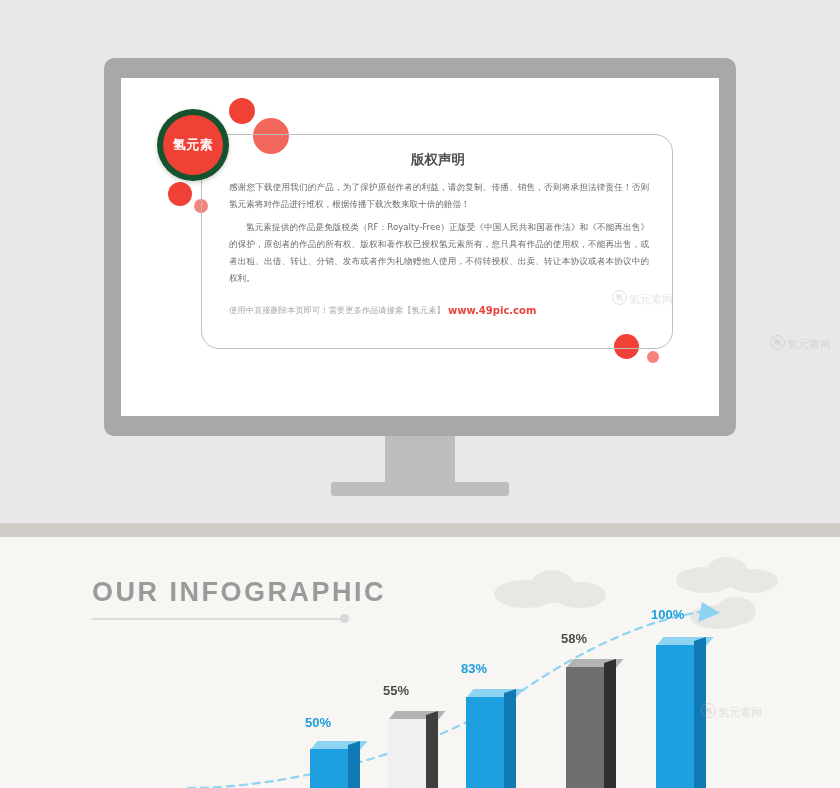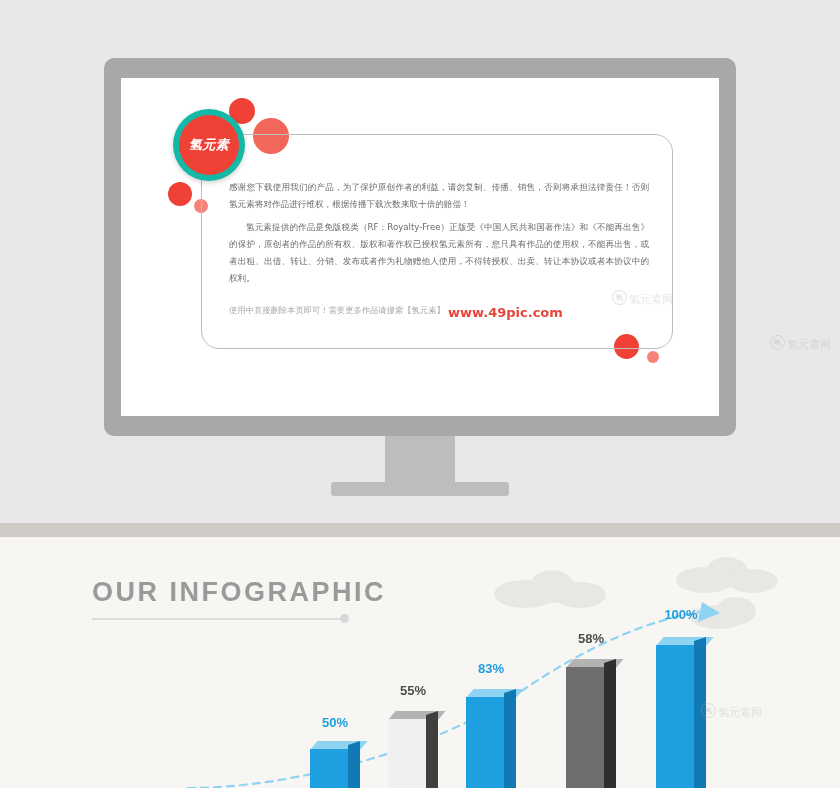--- a/index.html
+++ b/index.html
@@ -84,36 +84,35 @@
   #cp-footnote {
     position: absolute;
     left: 27px; top: 170px;
     font-size: 8.3px;
     color: #a8a8a8;
     font-family: "DejaVu Sans", sans-serif;
   }
   #cp-url {
     position: absolute;
     left: 246px; top: 170px;
-    font-size: 13px;
+    font-size: 10px;
     font-weight: bold;
     color: #e8443a;
     font-family: "DejaVu Sans", sans-serif;
   }
 
   
   #logo-badge {
     position: absolute;
-    left: 52px; top: 31px;
+    left: 36px; top: 31px;
     width: 72px; height: 72px;
     border-radius: 50%;
-    background: #14b8a6;
+    background: #14532d;
     box-shadow: 0 2px 5px rgba(0,0,0,0.18);
     z-index: 5;
-    font-style: italic;
   }
   #logo-badge-inner {
     position: absolute;
     left: 6px; top: 6px;
     width: 60px; height: 60px;
     border-radius: 50%;
     background: #ef4136;
     display: flex; align-items: center; justify-content: center;
   }
   #logo-badge-text {
@@ -203,21 +202,21 @@
   }
   .bar-top {
     position: absolute;
     left: 0;
     width: 50px; height: 9px;
   }
   .bar-label {
     position: absolute;
     width: 60px;
     left: -5px;
-    text-align: center;
+    text-align: left;
     font-size: 13px;
     font-weight: bold;
     font-family: "Liberation Sans", sans-serif;
   }
 
   
   .watermark {
     position: absolute;
     color: rgba(170,170,170,0.30);
     font-size: 11px;
@@ -253,20 +252,21 @@
         <div class="deco-circle" style="left:493px; top:256px; width:25px; height:25px;"></div>
         <div class="deco-circle pale" style="left:526px; top:273px; width:12px; height:12px;"></div>
 
         <div id="logo-badge">
           <div id="logo-badge-inner">
             <span id="logo-badge-text">氢元素</span>
           </div>
         </div>
 
         <div id="copyright-card">
+          <div id="copyright-title">版权声明</div>
           <div class="cp-para" id="cp-p1">感谢您下载使用我们的产品，为了保护原创作者的利益，请勿复制、传播、销售，否则将承担法律责任！否则氢元素将对作品进行维权，根据传播下载次数来取十倍的赔偿！</div>
           <div class="cp-para" id="cp-p2">氢元素提供的作品是免版税类（RF：Royalty-Free）正版受《中国人民共和国著作法》和《不能再出售》的保护，原创者的作品的所有权、版权和著作权已授权氢元素所有，您只具有作品的使用权，不能再出售，或者出租、出借、转让、分销、发布或者作为礼物赠他人使用，不得转授权、出卖、转让本协议或者本协议中的权利。</div>
           <div id="cp-footnote">使用中直接删除本页即可！需要更多作品请搜索【氢元素】</div>
           <div id="cp-url">www.49pic.com</div>
         </div>
 
         <div class="watermark" style="left:508px; top:214px;">氢元素网</div>
         <div class="wm-badge" style="left:491px; top:212px;">氢</div>
 
       </div>

